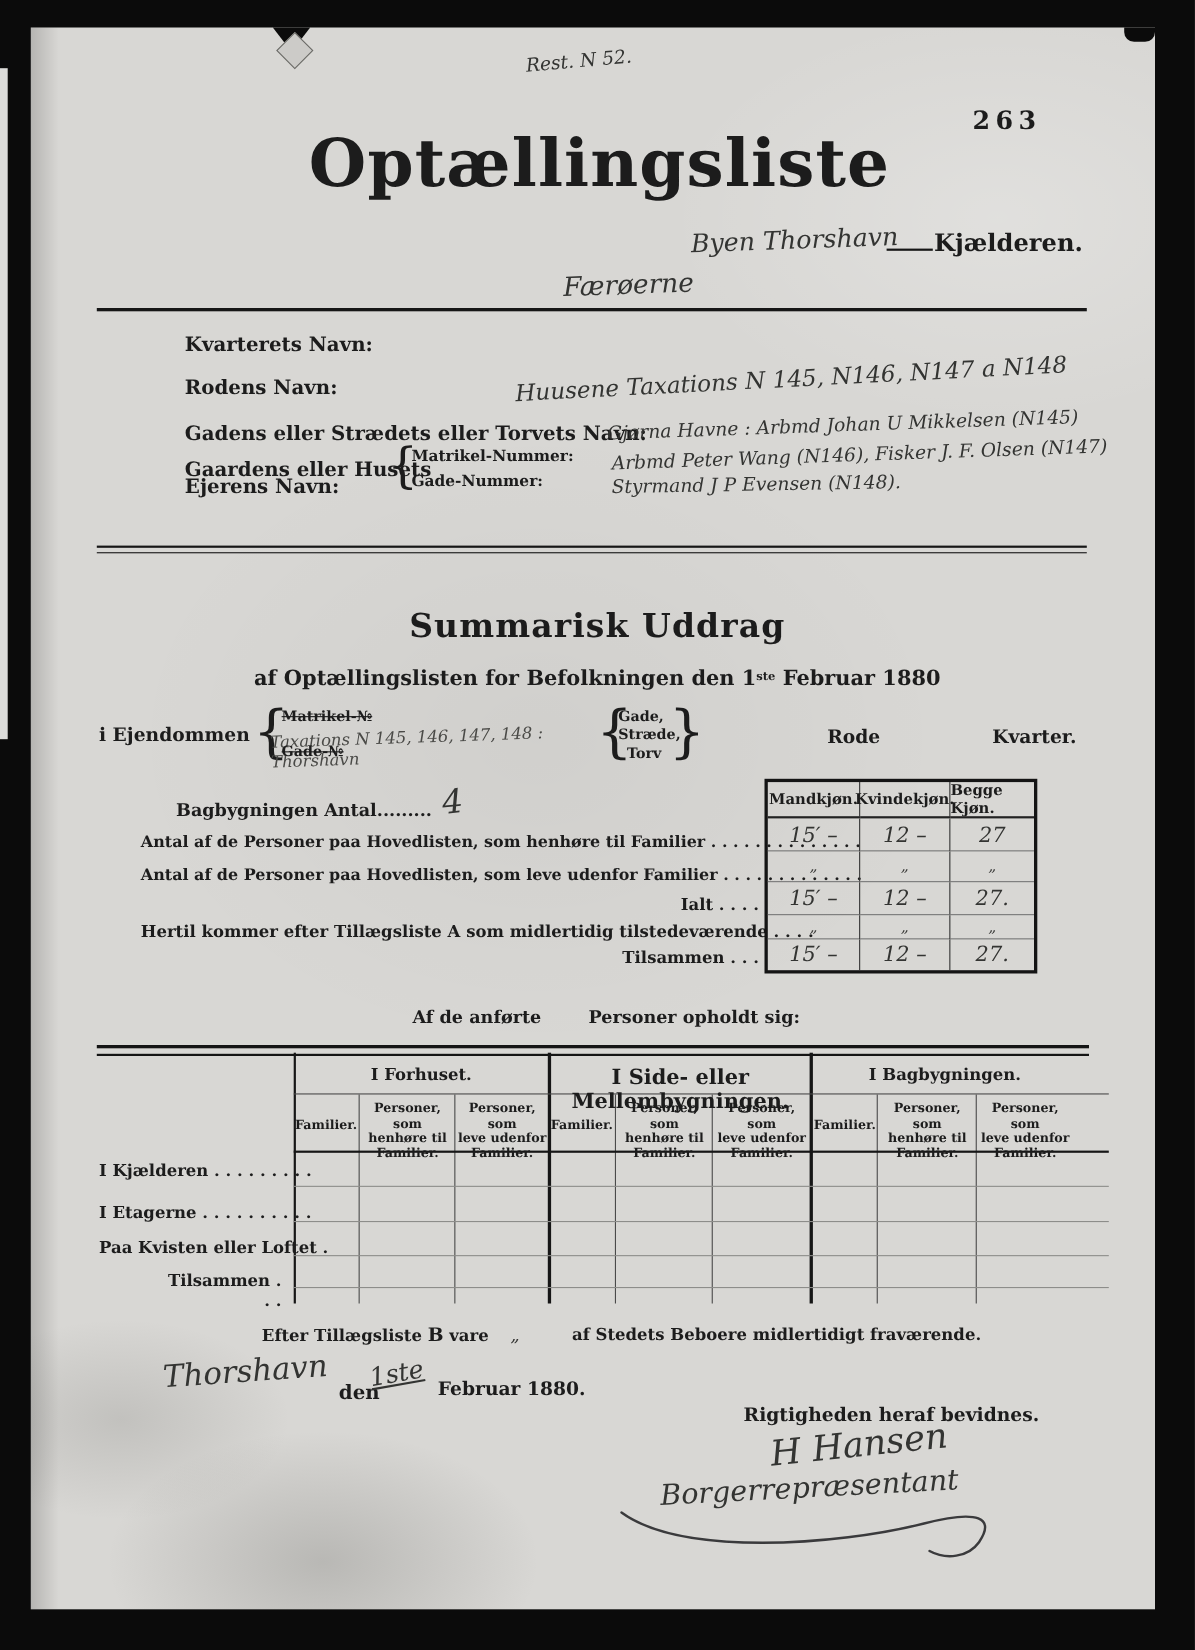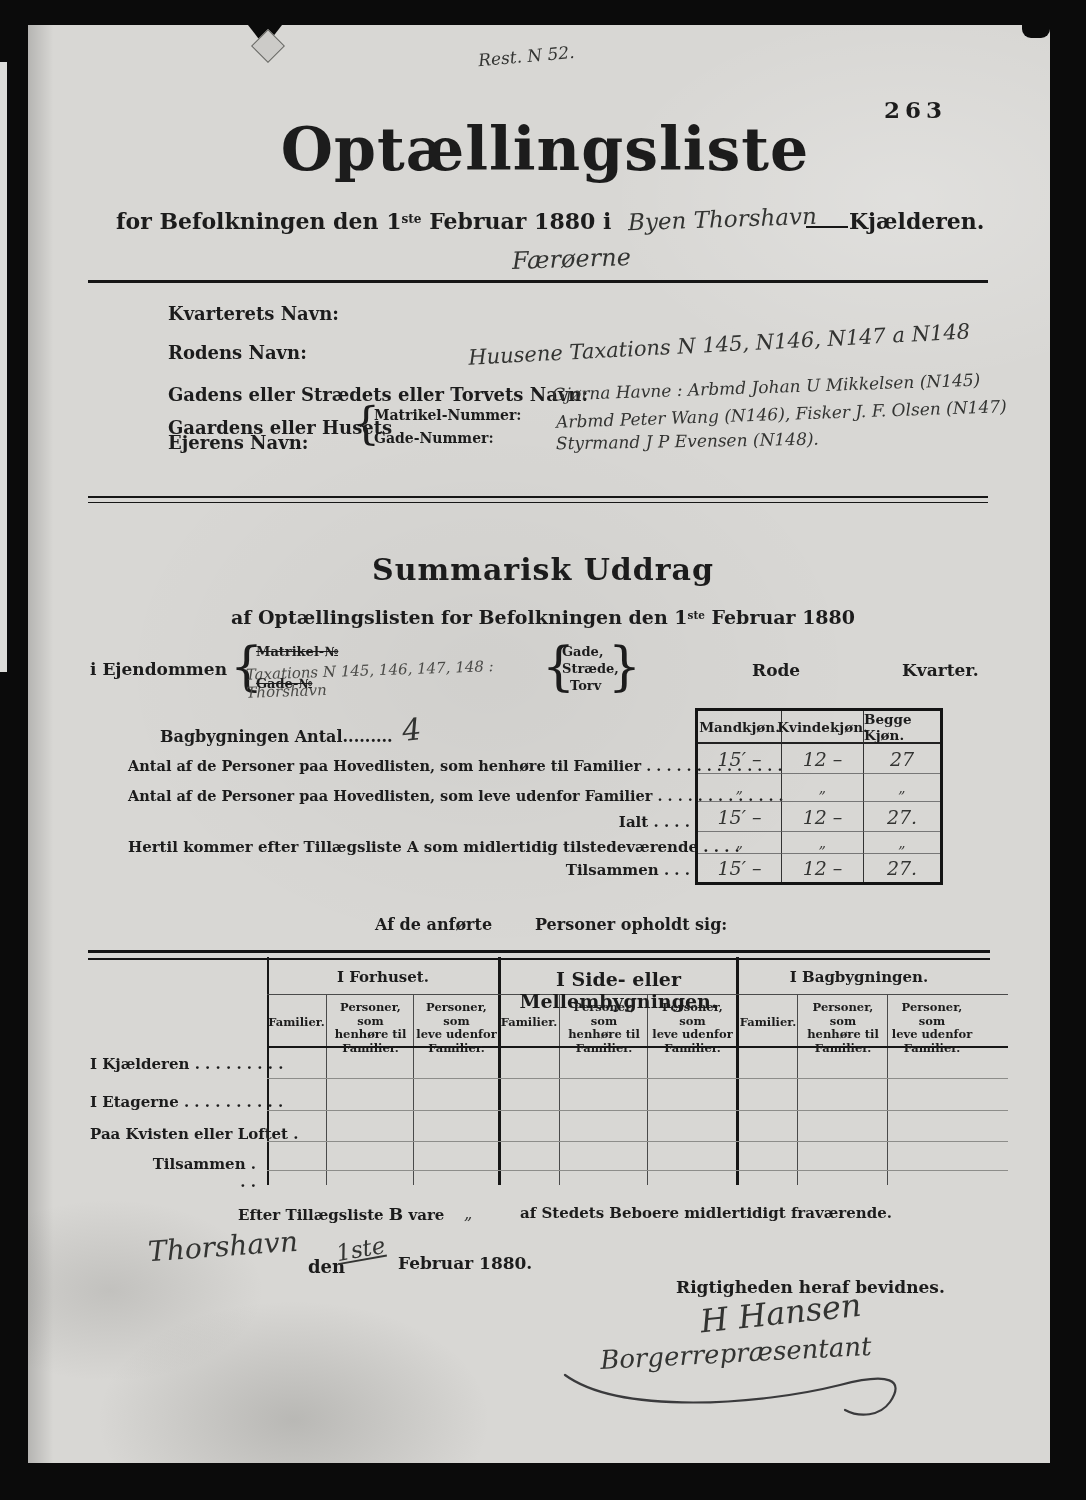--- a/index.html
+++ b/index.html
@@ -43,23 +43,20 @@
   <div id="paper" class="abs"></div>
   <div class="abs" style="left:0;top:62px;width:7px;height:610px;background:#dcdcda;"></div>
   <div class="abs" style="left:248px;top:25px;width:0;height:0;border-left:17px solid transparent;border-right:17px solid transparent;border-top:22px solid #0b0b0b;"></div>
   <div class="abs" style="left:256px;top:34px;width:22px;height:22px;transform:rotate(45deg);background:#cccbc8;border:1px solid #6a6a66;"></div>
   <div class="abs" style="left:1022px;top:25px;width:28px;height:13px;background:#0b0b0b;border-radius:0 0 9px 9px;"></div>
 
   <div class="abs hw" style="left:478px;top:46px;font-size:17px;transform:rotate(-5deg);">Rest. N 52.</div>
   <div class="abs p b" style="left:884px;top:96px;font-size:23px;letter-spacing:5px;">263</div>
   <div class="abs p b ctr" style="left:190px;top:114px;width:710px;font-size:60px;letter-spacing:1px;">Optællingsliste</div>
 
-  <div class="abs p b" style="left:116px;top:208px;font-size:22px;">
-    <span>for Befolkningen den 1</span><span class="sup">ste</span><span> Februar 1880 i</span>
-  </div>
   <div class="abs hw" style="left:628px;top:206px;font-size:23px;transform:rotate(-2deg);">Byen Thorshavn</div>
   <div class="abs rule" style="left:806px;top:226px;width:42px;height:2px;"></div>
   <div class="abs p b" style="left:849px;top:208px;font-size:22px;">Kjælderen.</div>
   <div class="abs hw" style="left:512px;top:245px;font-size:24px;transform:rotate(-2deg);">Færøerne</div>
   <div class="abs rule" style="left:88px;top:280px;width:900px;height:3px;"></div>
 
   <div class="abs p b" style="left:168px;top:303px;font-size:18px;">Kvarterets Navn:</div>
   <div class="abs p b" style="left:168px;top:342px;font-size:18px;">Rodens Navn:</div>
   <div class="abs p b" style="left:168px;top:384px;font-size:18px;">Gadens eller Strædets eller Torvets Navn:</div>
   <div class="abs p b" style="left:168px;top:417px;font-size:18px;">Gaardens eller Husets</div>

